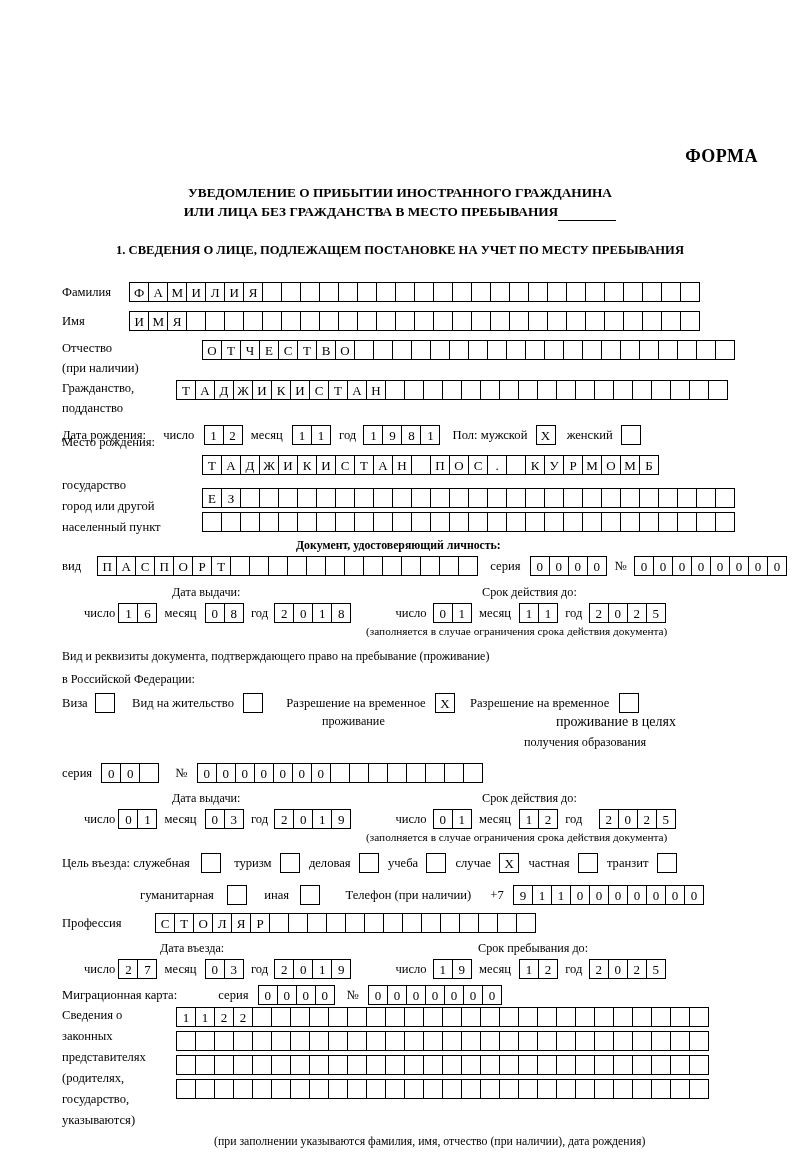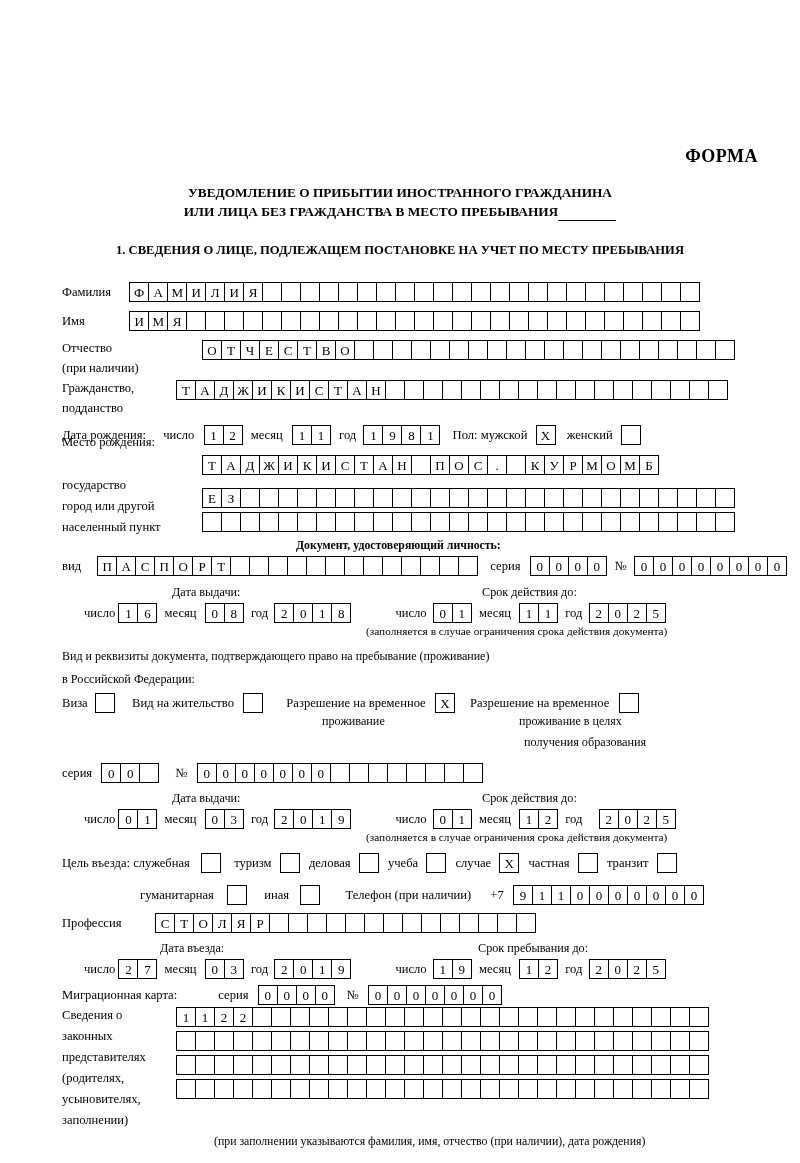--- a/index.html
+++ b/index.html
@@ -238,21 +238,21 @@
     <span class="lbl">Виза</span>
     <span class="chk" style="margin-left:4px;"></span>
     <span class="lbl" style="margin-left:14px;">Вид на жительство</span>
     <span class="chk" style="margin-left:6px;"></span>
     <span class="lbl" style="margin-left:20px;">Разрешение на временное</span>
     <span class="chk" style="margin-left:6px;">X</span>
     <span class="lbl" style="margin-left:12px;">Разрешение на временное</span>
     <span class="chk" style="margin-left:6px;"></span>
   </div>
   <div class="row" style="top:714px; left:322px; font-size:12.2px;">проживание</div>
-  <div class="row" style="top:714px; left:519px; font-size:12px;">проживание в целях</div>
+  <div class="row" style="top:714px; left:556px; font-size:14px;">проживание в целях</div>
   <div class="row" style="top:735px; left:524px; font-size:12.2px;">получения образования</div>
 
   <div class="row" style="top:763px; left:62px;">
     <span class="lbl">серия</span>
     <span class="boxes" id="permit-series" style="margin-left:6px;"><span class="bx ">0</span><span class="bx ">0</span><span class="bx "></span></span>
     <span class="lbl" style="margin-left:14px;">№</span>
     <span class="boxes" id="permit-number" style="margin-left:6px;"><span class="bx ">0</span><span class="bx ">0</span><span class="bx ">0</span><span class="bx ">0</span><span class="bx ">0</span><span class="bx ">0</span><span class="bx ">0</span><span class="bx "></span><span class="bx "></span><span class="bx "></span><span class="bx "></span><span class="bx "></span><span class="bx "></span><span class="bx "></span><span class="bx "></span></span>
   </div>
 
   <div class="row" style="top:791px; left:172px; font-size:12.2px;">Дата выдачи:</div>
@@ -330,22 +330,22 @@
     <span class="lbl" style="margin-left:38px;">серия</span>
     <span class="boxes" id="mig-series" style="margin-left:6px;"><span class="bx ">0</span><span class="bx ">0</span><span class="bx ">0</span><span class="bx ">0</span></span>
     <span class="lbl" style="margin-left:10px;">№</span>
     <span class="boxes" id="mig-number" style="margin-left:6px;"><span class="bx ">0</span><span class="bx ">0</span><span class="bx ">0</span><span class="bx ">0</span><span class="bx ">0</span><span class="bx ">0</span><span class="bx ">0</span></span>
   </div>
 
   <div class="row" style="top:1008px; left:62px;">Сведения о</div>
   <div class="row" style="top:1029px; left:62px;">законных</div>
   <div class="row" style="top:1050px; left:62px;">представителях</div>
   <div class="row" style="top:1071px; left:62px;">(родителях,</div>
-  <div class="row" style="top:1092px; left:62px;">усыновителях,</div>
-  <div class="row" style="top:1113px; left:62px;">заполнении)</div>
+  <div class="row" style="top:1092px; left:62px;">государство,</div>
+  <div class="row" style="top:1113px; left:62px;">указываются)</div>
 
   <div class="row" style="top:1007px; left:176px;">
     <span class="boxes" id="legal-1"><span class="bx ">1</span><span class="bx ">1</span><span class="bx ">2</span><span class="bx ">2</span><span class="bx "></span><span class="bx "></span><span class="bx "></span><span class="bx "></span><span class="bx "></span><span class="bx "></span><span class="bx "></span><span class="bx "></span><span class="bx "></span><span class="bx "></span><span class="bx "></span><span class="bx "></span><span class="bx "></span><span class="bx "></span><span class="bx "></span><span class="bx "></span><span class="bx "></span><span class="bx "></span><span class="bx "></span><span class="bx "></span><span class="bx "></span><span class="bx "></span><span class="bx "></span><span class="bx "></span></span>
   </div>
   <div class="row" style="top:1031px; left:176px;">
     <span class="boxes" id="legal-2"><span class="bx "></span><span class="bx "></span><span class="bx "></span><span class="bx "></span><span class="bx "></span><span class="bx "></span><span class="bx "></span><span class="bx "></span><span class="bx "></span><span class="bx "></span><span class="bx "></span><span class="bx "></span><span class="bx "></span><span class="bx "></span><span class="bx "></span><span class="bx "></span><span class="bx "></span><span class="bx "></span><span class="bx "></span><span class="bx "></span><span class="bx "></span><span class="bx "></span><span class="bx "></span><span class="bx "></span><span class="bx "></span><span class="bx "></span><span class="bx "></span><span class="bx "></span></span>
   </div>
   <div class="row" style="top:1055px; left:176px;">
     <span class="boxes" id="legal-3"><span class="bx "></span><span class="bx "></span><span class="bx "></span><span class="bx "></span><span class="bx "></span><span class="bx "></span><span class="bx "></span><span class="bx "></span><span class="bx "></span><span class="bx "></span><span class="bx "></span><span class="bx "></span><span class="bx "></span><span class="bx "></span><span class="bx "></span><span class="bx "></span><span class="bx "></span><span class="bx "></span><span class="bx "></span><span class="bx "></span><span class="bx "></span><span class="bx "></span><span class="bx "></span><span class="bx "></span><span class="bx "></span><span class="bx "></span><span class="bx "></span><span class="bx "></span></span>
   </div>

